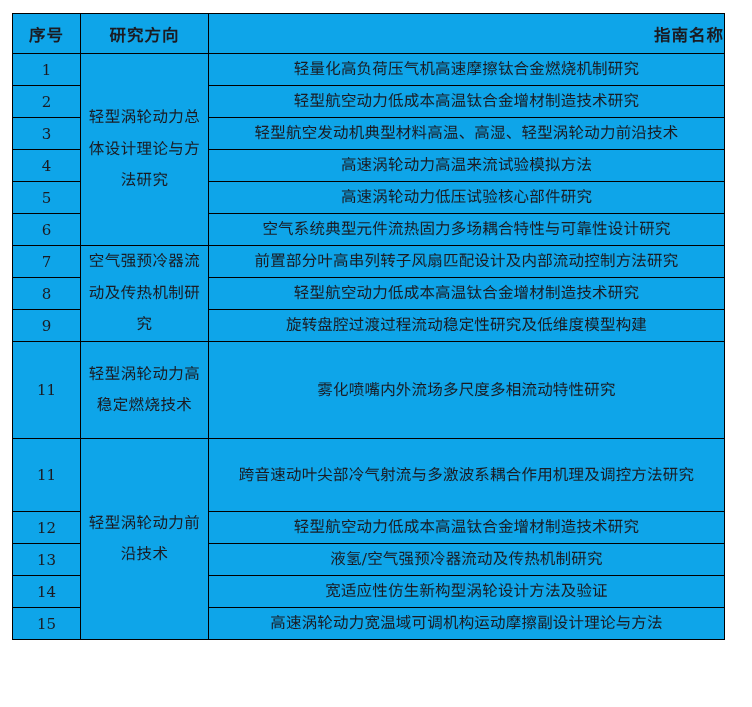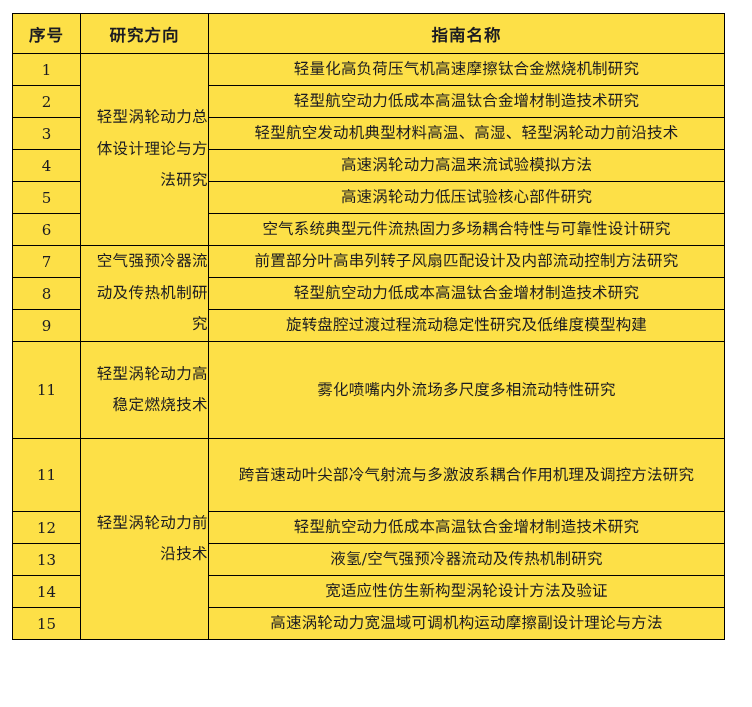--- a/index.html
+++ b/index.html
@@ -19,21 +19,21 @@
     position: relative;
     width: 752px;
     height: 707px;
     box-sizing: border-box;
     padding: 13px 28px 0 12px;
   }
   table.guide-table {
     border-collapse: collapse;
     table-layout: fixed;
     width: 712px;
-    background: #fde047;
+    background: #0ea5e9;
   }
   table.guide-table col.c-seq   { width: 68px; }
   table.guide-table col.c-dir   { width: 128px; }
   table.guide-table col.c-name  { width: 516px; }
 
   table.guide-table th,
   table.guide-table td {
     border: 1.2px solid #000000;
     padding: 0;
     vertical-align: middle;
@@ -44,33 +44,34 @@
   tr.header-row th {
     height: 39px;
     text-align: center;
     font-weight: bold;
     font-size: 16.5px;
     letter-spacing: 1px;
     font-family: "DejaVu Serif", "Liberation Serif", serif;
   }
   tr.header-row th.h-name {
     letter-spacing: 1px;
+    text-align: right;
   }
 
   
   td.seq {
     text-align: center;
     font-size: 15px;
     font-family: "DejaVu Serif", "Liberation Serif", serif;
     line-height: 1.2;
   }
 
   
   td.dir {
-    text-align: right;
+    text-align: center;
     font-size: 15.5px;
     line-height: 31.5px;
     padding: 0 6px 0 7px;
     letter-spacing: 0.4px;
   }
   td.dir .dirtext {
     display: block;
   }
 
   

